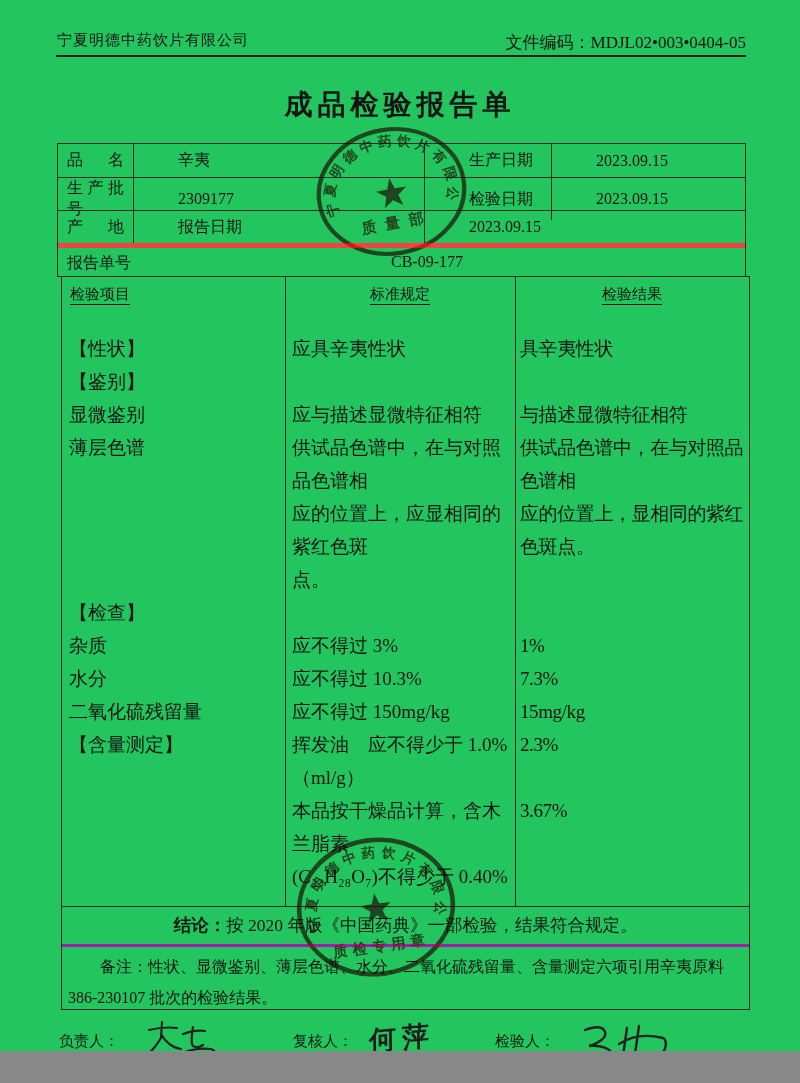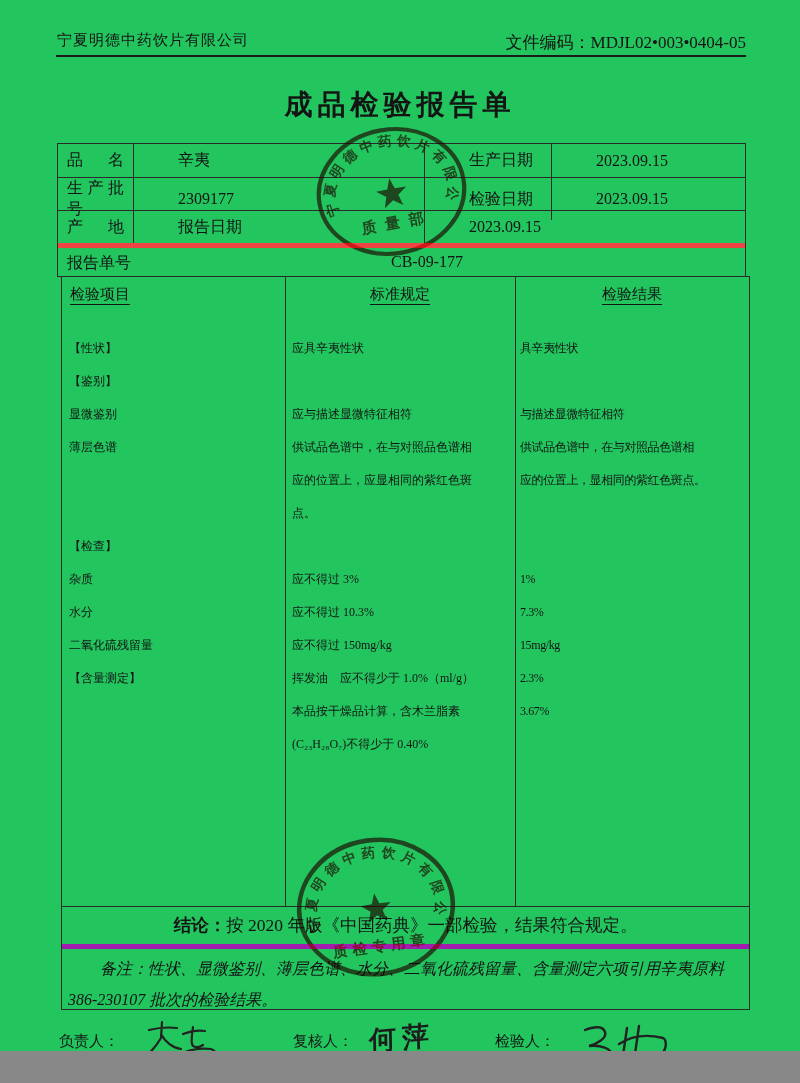--- a/index.html
+++ b/index.html
@@ -36,32 +36,32 @@
     border:1px solid #2a2a2a;
     margin-left:8px;
   }
   .vline { position:absolute; top:0; width:1px; height:629px; background:#2a2a2a; }
   .vline.v1 { left:223px; } .vline.v2 { left:453px; }
   .mt-header { position:absolute; top:0; left:0; width:687px; display:grid; grid-template-columns:223px 230px 234px; font-size:15px; padding-top:8px; }
   .mt-header .h1 { padding-left:8px; }
   .mt-header .h2, .mt-header .h3 { text-align:center; }
   .mt-header span { text-decoration:underline; text-underline-offset:5px; }
   .mt-body { position:absolute; top:55px; left:0; width:687px; display:grid; grid-template-columns:223px 230px 234px; }
-  .mt-body > div { font-size:12px; line-height:33px; padding:0 7px; white-space:pre-line; }
+  .mt-body > div { font-size:19px; line-height:33px; padding:0 7px; white-space:pre-line; }
   .mt-body > div.rescol { letter-spacing:-0.4px; padding:0 5px; }
   
   .concl {
     position:absolute; left:0; top:629px; width:687px; height:38px;
     border-top:1px solid #2a2a2a; text-align:center; line-height:37px; font-size:17.5px;
   }
   .concl .clab { font-weight:bold; }
   .remark {
     position:absolute; left:0; top:667px; width:687px; height:65px;
-    border-top:5px solid #a21caf; padding:4px 8px 0 6px;
-    font-size:16px; line-height:31px; text-indent:2em;font-style:italic;
+    border-top:3px solid #a21caf; padding:4px 8px 0 6px;
+    font-size:16px; line-height:31px; text-indent:2em;
   }
   
   .sigs { position:absolute; left:57px; top:1018px; width:689px; height:60px; }
   .sig-label { position:absolute; top:14px; font-size:15px; }
   .sl1 { left:2px; } .sl2 { left:236px; } .sl3 { left:438px; }
   .scribble { position:absolute; }
   .sc1 { left:78px; top:0px; }
   .sc3 { left:520px; top:2px; }
   .sig-name {
     position:absolute; left:312px; top:2px; font-size:27px; font-weight:bold;

